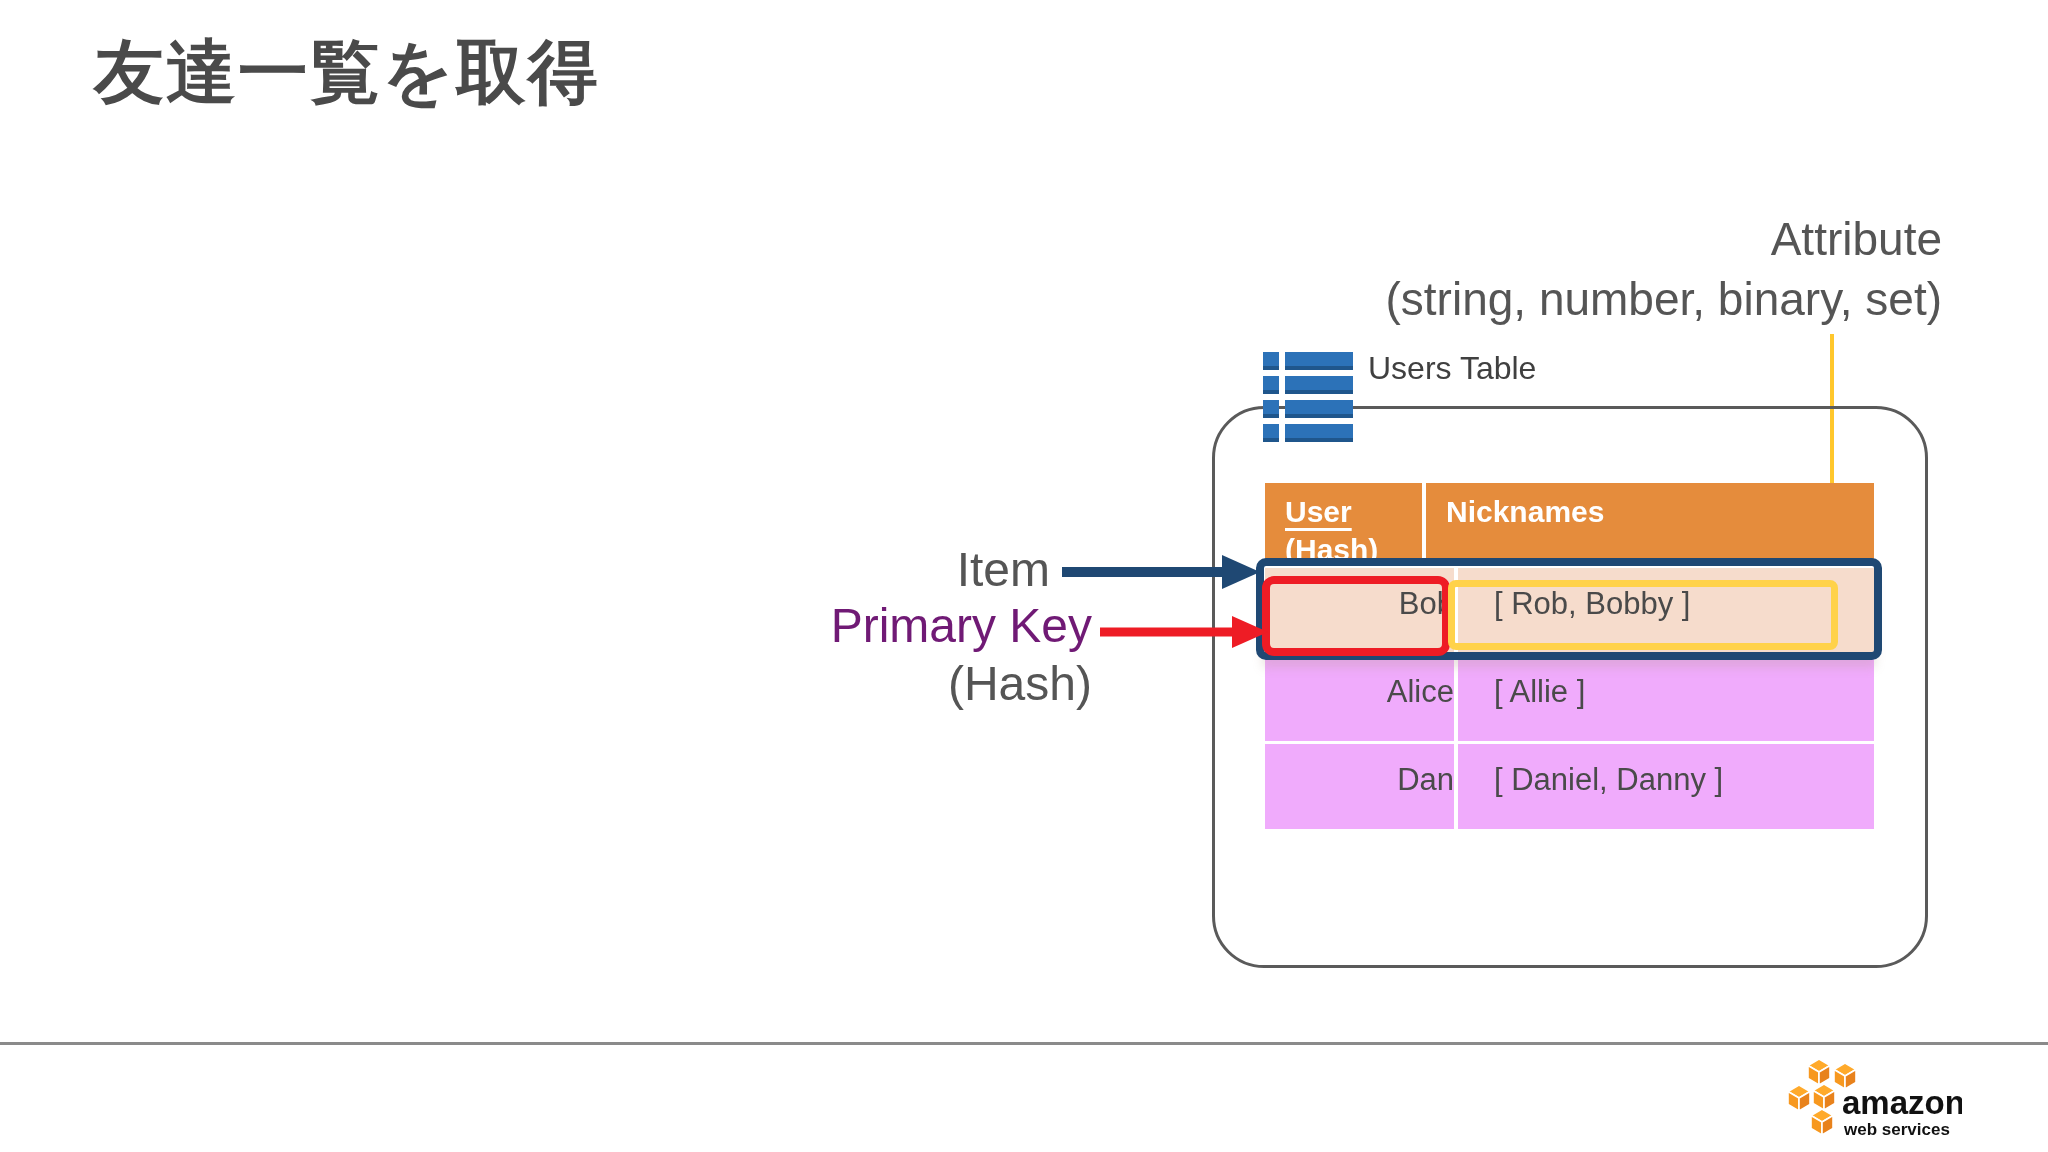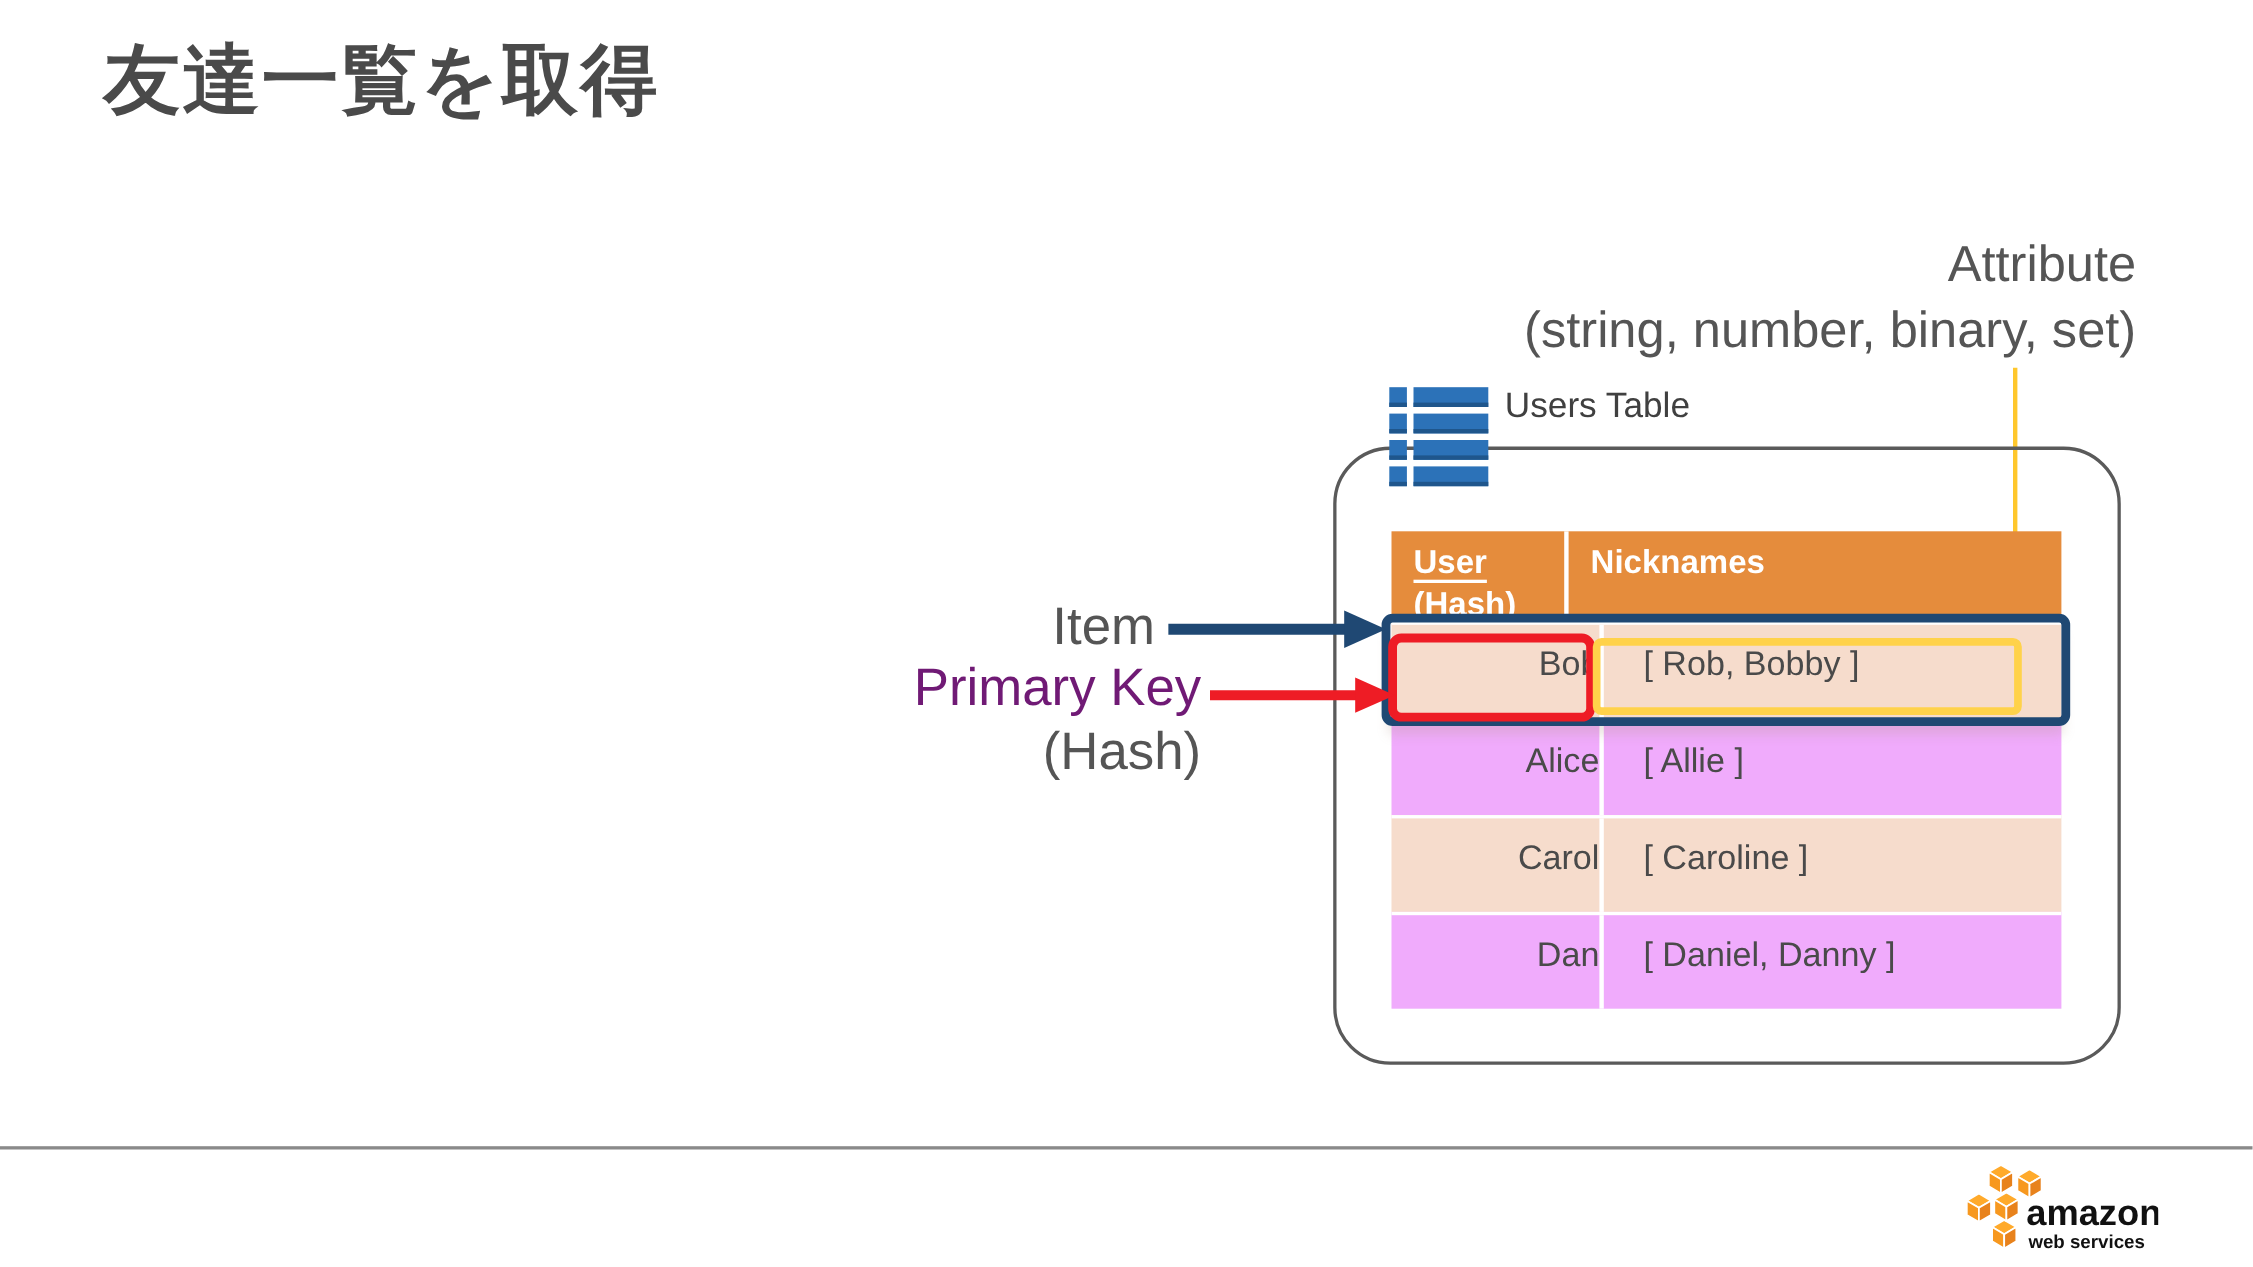--- a/index.html
+++ b/index.html
@@ -225,24 +225,20 @@
       </div>
     </div>
     <div class="row row-dark">
       <div class="c1">Bob</div>
       <div class="c2">[ Rob, Bobby ]</div>
     </div>
     <div class="row row-light">
       <div class="c1">Alice</div>
       <div class="c2">[ Allie ]</div>
     </div>
-    <div class="row row-dark">
-      <div class="c1">Carol</div>
-      <div class="c2">[ Caroline ]</div>
-    </div>
     <div class="row row-light">
       <div class="c1">Dan</div>
       <div class="c2">[ Daniel, Danny ]</div>
     </div>
   </div>
 
   <div class="hl hl-blue"></div>
   <div class="hl hl-red"></div>
   <div class="hl hl-yellow"></div>
 

